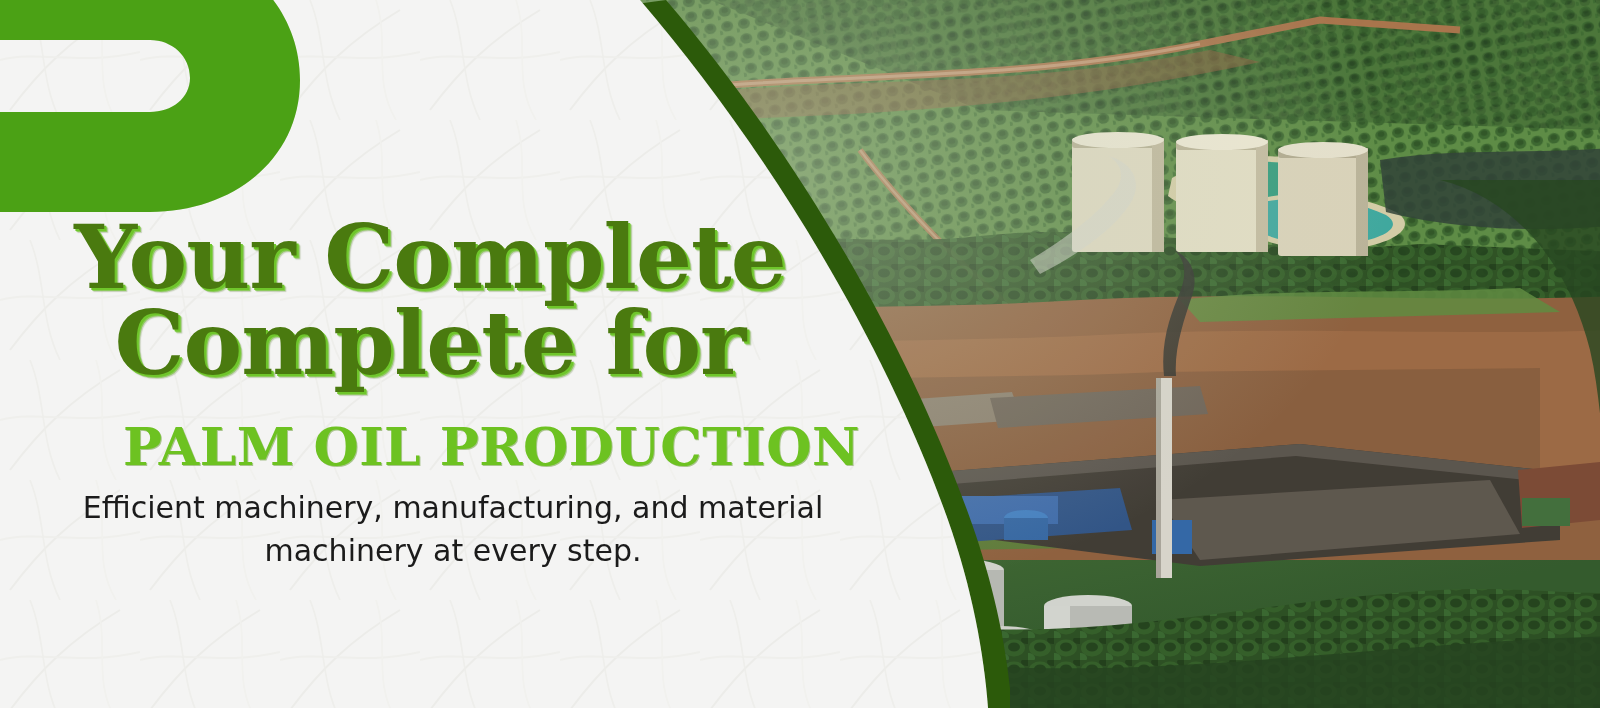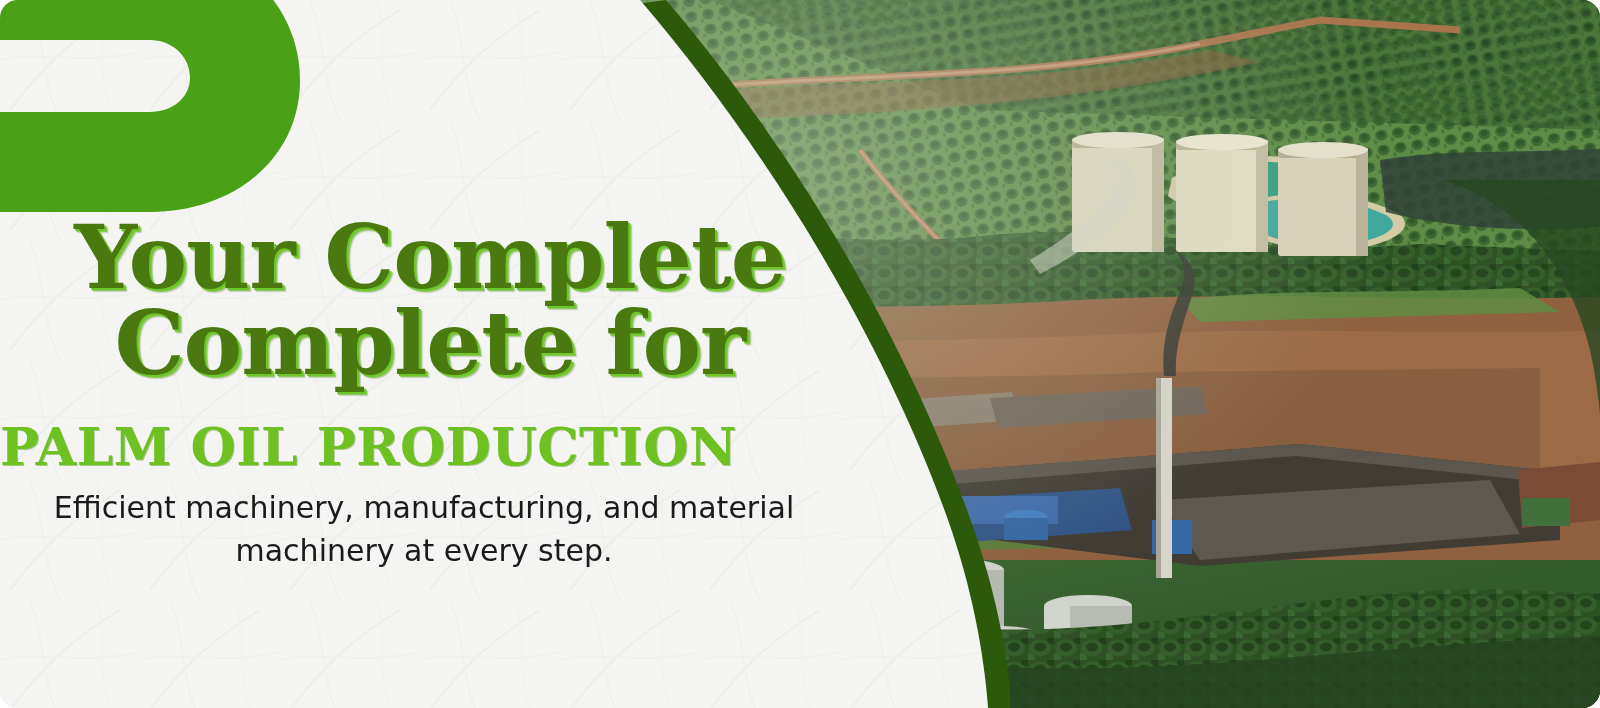--- a/index.html
+++ b/index.html
@@ -7,21 +7,20 @@
     padding: 0;
     background: #ffffff;
   }
   .banner {
     position: relative;
     width: 1600px;
     height: 708px;
     overflow: hidden;
     font-family: "Liberation Sans", sans-serif;
     background: #EFEFED;
-    border-radius: 18px;
   }
 
   
   .photo {
     position: absolute;
     inset: 0;
     left: 560px;
     width: 1040px;
     height: 708px;
     overflow: hidden;
@@ -64,33 +63,33 @@
       3px 3px 0 rgba(111,198,43,0.65),
       4px 4px 1px rgba(60,100,12,0.25);
     white-space: nowrap;
   }
   .headline .line2 { display:block; }
 
   .subhead {
     position: absolute;
     left: 0; top: 416px;
     width: 860px;
-    text-align: left;
+    text-align: right;
     font-family: "DejaVu Serif", "Liberation Serif", serif;
     font-weight: 700;
     font-size: 52px;
     letter-spacing: 0.5px;
     color: #6DC221;
     text-shadow: 1px 1px 0 rgba(80,140,20,0.45);
     white-space: nowrap;
   }
 
   .tagline {
     position: absolute;
-    left: 44px; top: 487px;
+    left: 73px; top: 487px;
     width: 760px;
     text-align: center;
     font-family: "DejaVu Sans", "Liberation Sans", sans-serif;
     font-weight: 400;
     font-size: 30px;
     line-height: 1.42;
     color: #1b1b1b;
   }
   .tagline .t-line { display:block; }
 

